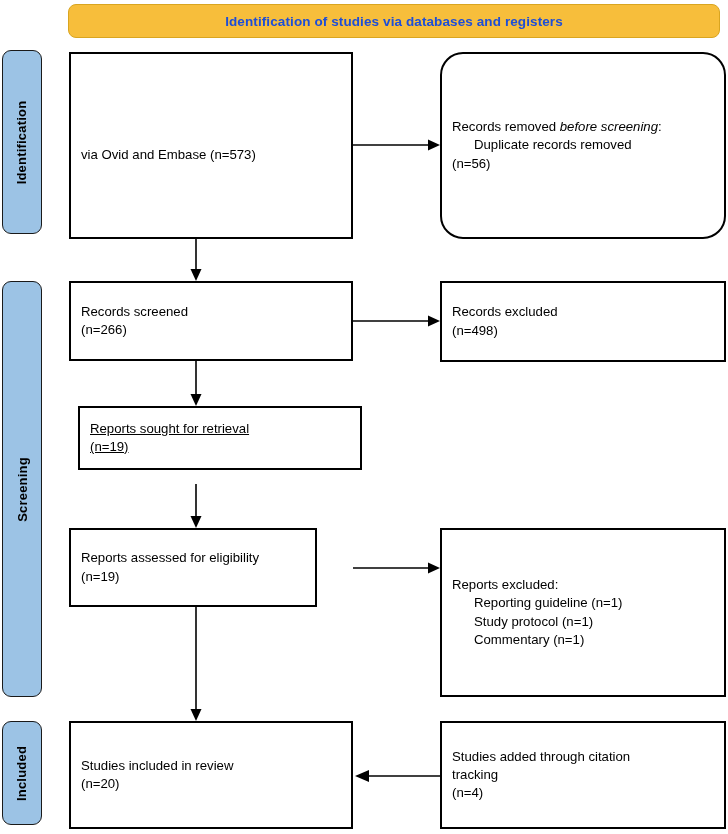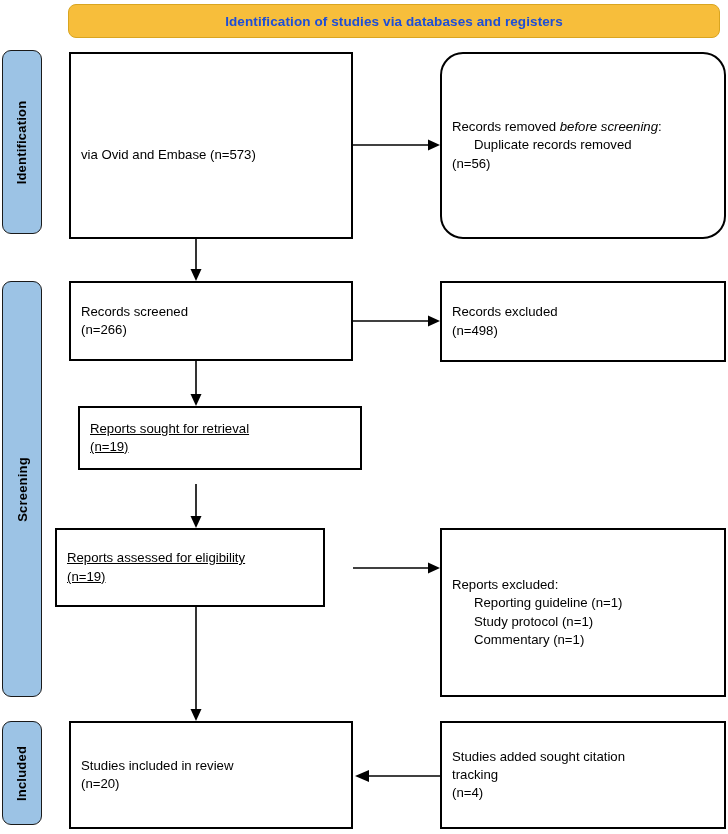--- a/index.html
+++ b/index.html
@@ -144,29 +144,29 @@
   </div>
 
   <div class="node" style="left:440px; top:281px; width:286px; height:81px;">
     <div class="node-text"><span>Records excluded</span><br><span>(n=498)</span></div>
   </div>
 
   <div class="node" style="left:78px; top:406px; width:284px; height:64px;text-decoration:underline;">
     <div class="node-text"><span>Reports sought for retrieval</span><br><span>(n=19)</span></div>
   </div>
 
-  <div class="node" style="left:55px; top:528px; width:270px; height:79px;text-decoration:underline;">
+  <div class="node" style="left:69px; top:528px; width:248px; height:79px;">
     <div class="node-text"><span>Reports assessed for eligibility</span><br><span>(n=19)</span></div>
   </div>
 
   <div class="node" style="left:440px; top:528px; width:286px; height:169px;">
     <div class="node-text"><span>Reports excluded:</span><br><span style="padding-left:22px;">Reporting guideline (n=1)</span><br><span style="padding-left:22px;">Study protocol (n=1)</span><br><span style="padding-left:22px;">Commentary (n=1)</span></div>
   </div>
 
   <div class="node" style="left:69px; top:721px; width:284px; height:108px;">
     <div class="node-text"><span>Studies included in review</span><br><span>(n=20)</span></div>
   </div>
 
   <div class="node" style="left:440px; top:721px; width:286px; height:108px;">
-    <div class="node-text"><span>Studies added sought citation</span><br><span>tracking</span><br><span>(n=4)</span></div>
+    <div class="node-text"><span>Studies added through citation</span><br><span>tracking</span><br><span>(n=4)</span></div>
   </div>
 
 </div>
 
 </body></html>

